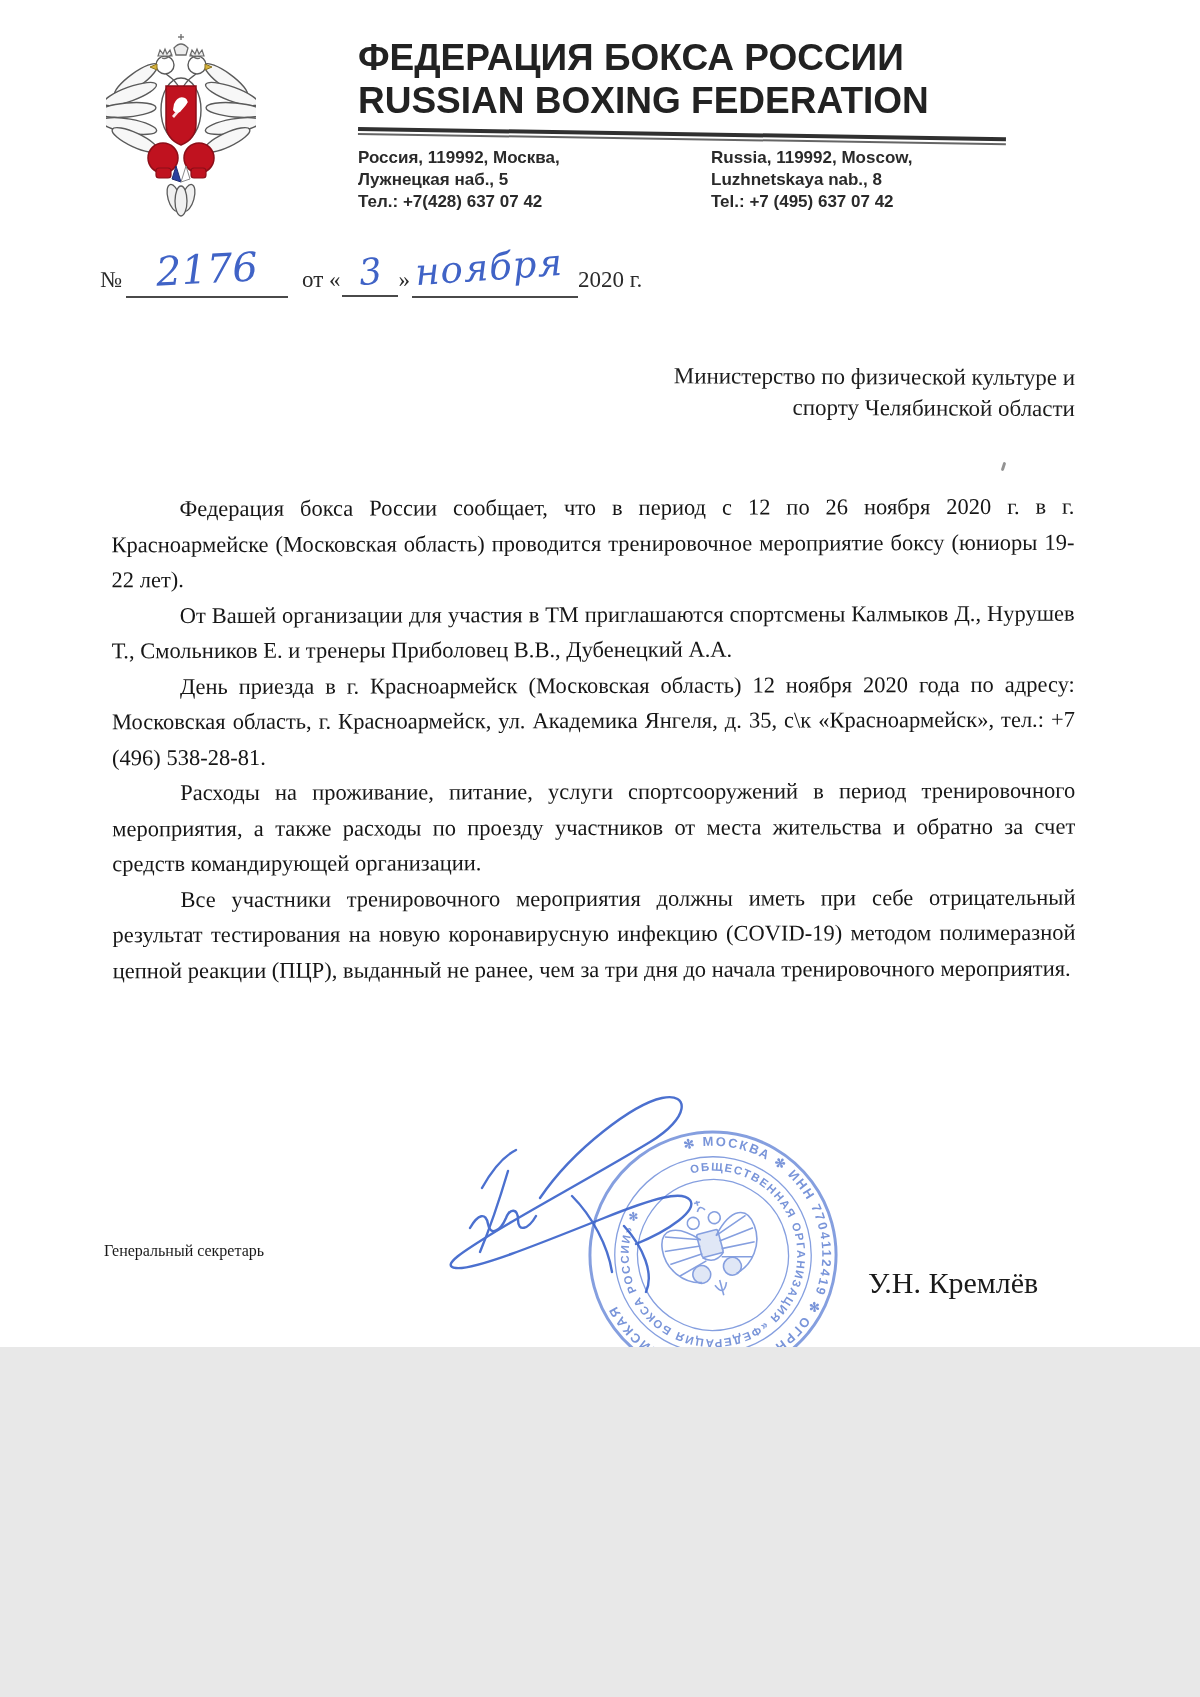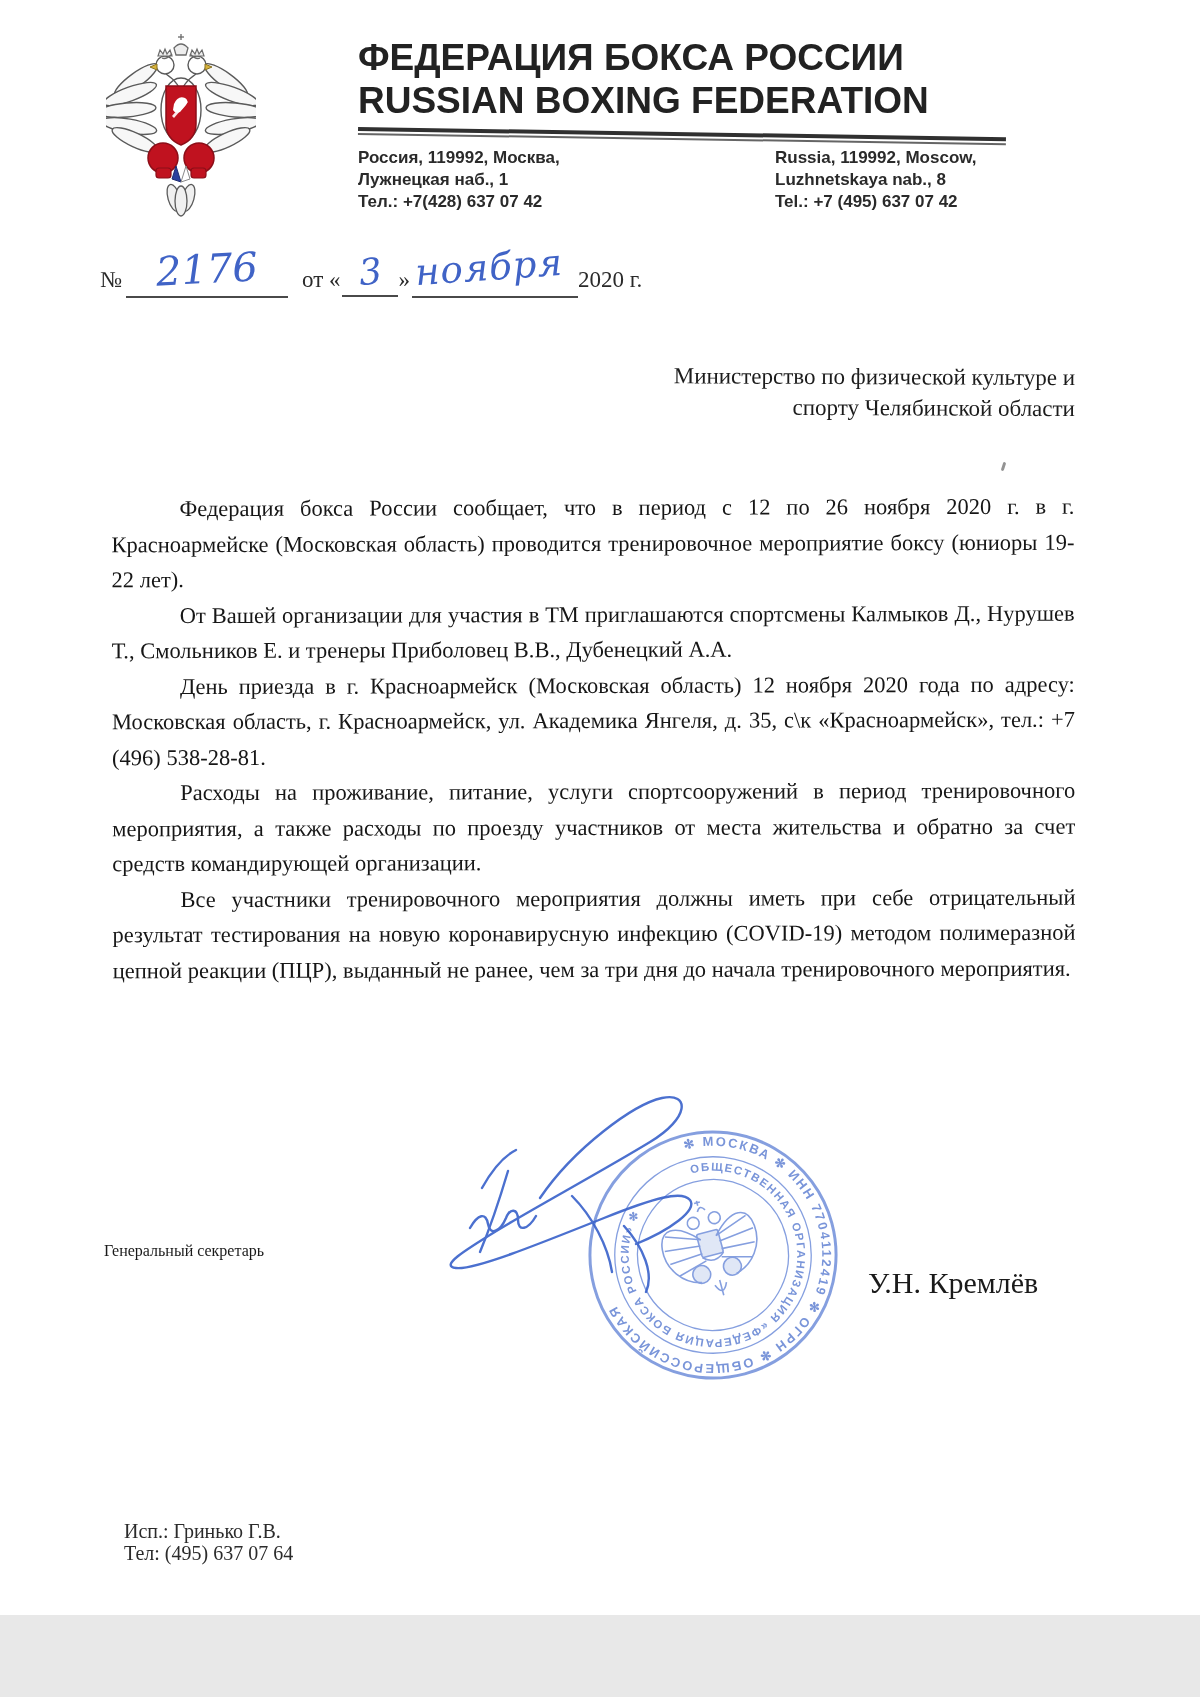--- a/index.html
+++ b/index.html
@@ -1,34 +1,34 @@
 <!DOCTYPE html>
 <html><head>
 <meta charset="utf-8">
 <style>
   html,body{margin:0;padding:0;background:#e8e8e8;}
   #page{
-    position:relative;width:1200px;height:1615px;margin:0 auto;
+    position:relative;width:1200px;height:1347px;margin:0 auto;
     background:#ffffff;overflow:hidden;
     font-family:"Liberation Serif", serif;color:#1e1e1e;
   }
   
   .emblem{position:absolute;left:106px;top:30px;width:150px;height:190px;}
   .head-text{position:absolute;left:358px;top:36px;width:680px;}
   .org-title{
     font-family:"Liberation Sans", sans-serif;font-weight:700;
     font-size:37px;line-height:43px;letter-spacing:0px;color:#222;white-space:nowrap;
   }
   .rule-wrap{margin-top:5px;transform:rotate(0.9deg);transform-origin:left center;width:648px;}
   .rule-thick{height:4px;background:#303030;}
   .rule-thin{height:2px;background:#4a4a4a;margin-top:2px;opacity:.85;}
   .addresses{display:flex;margin-top:12px;font-family:"Liberation Sans", sans-serif;
     font-weight:700;font-size:17px;line-height:22px;color:#2a2a2a;}
   .addr-col1{width:300px;}
-  .addr-col2{margin-left:117px;}
+  .addr-col2{margin-left:53px;}
   
   .ref-row{position:absolute;left:100px;top:250px;display:flex;align-items:baseline;
     font-size:23px;color:#2a2a2a;}
   .uline{display:inline-block;border-bottom:2px solid #4a4a4a;text-align:center;position:relative;}
   .u-num{width:162px;margin-left:4px;}
   .u-day{width:56px;margin-left:2px;}
   .u-month{width:166px;margin-left:2px;}
   .hw{font-family:"DejaVu Serif", serif;font-style:italic;color:#4063c6;display:inline-block;white-space:nowrap;}
   .hw-num{font-size:40px;transform:rotate(-3deg);position:relative;top:-4px;}
   .hw-day{font-size:36px;transform:rotate(-6deg);position:relative;top:-3px;}
@@ -125,21 +125,21 @@
   <div class="head-text">
     <div class="org-title">ФЕДЕРАЦИЯ БОКСА РОССИИ</div>
     <div class="org-title">RUSSIAN BOXING FEDERATION</div>
     <div class="rule-wrap">
       <div class="rule-thick"></div>
       <div class="rule-thin"></div>
     </div>
     <div class="addresses">
       <div class="addr-col1">
         <div>Россия, 119992, Москва,</div>
-        <div>Лужнецкая наб., 1</div>
+        <div>Лужнецкая наб., 5</div>
         <div>Тел.: +7(428) 637 07 42</div>
       </div>
       <div class="addr-col2">
         <div>Russia, 119992, Moscow,</div>
         <div>Luzhnetskaya nab., 8</div>
         <div>Tel.: +7 (495) 637 07 42</div>
       </div>
     </div>
   </div>
 

